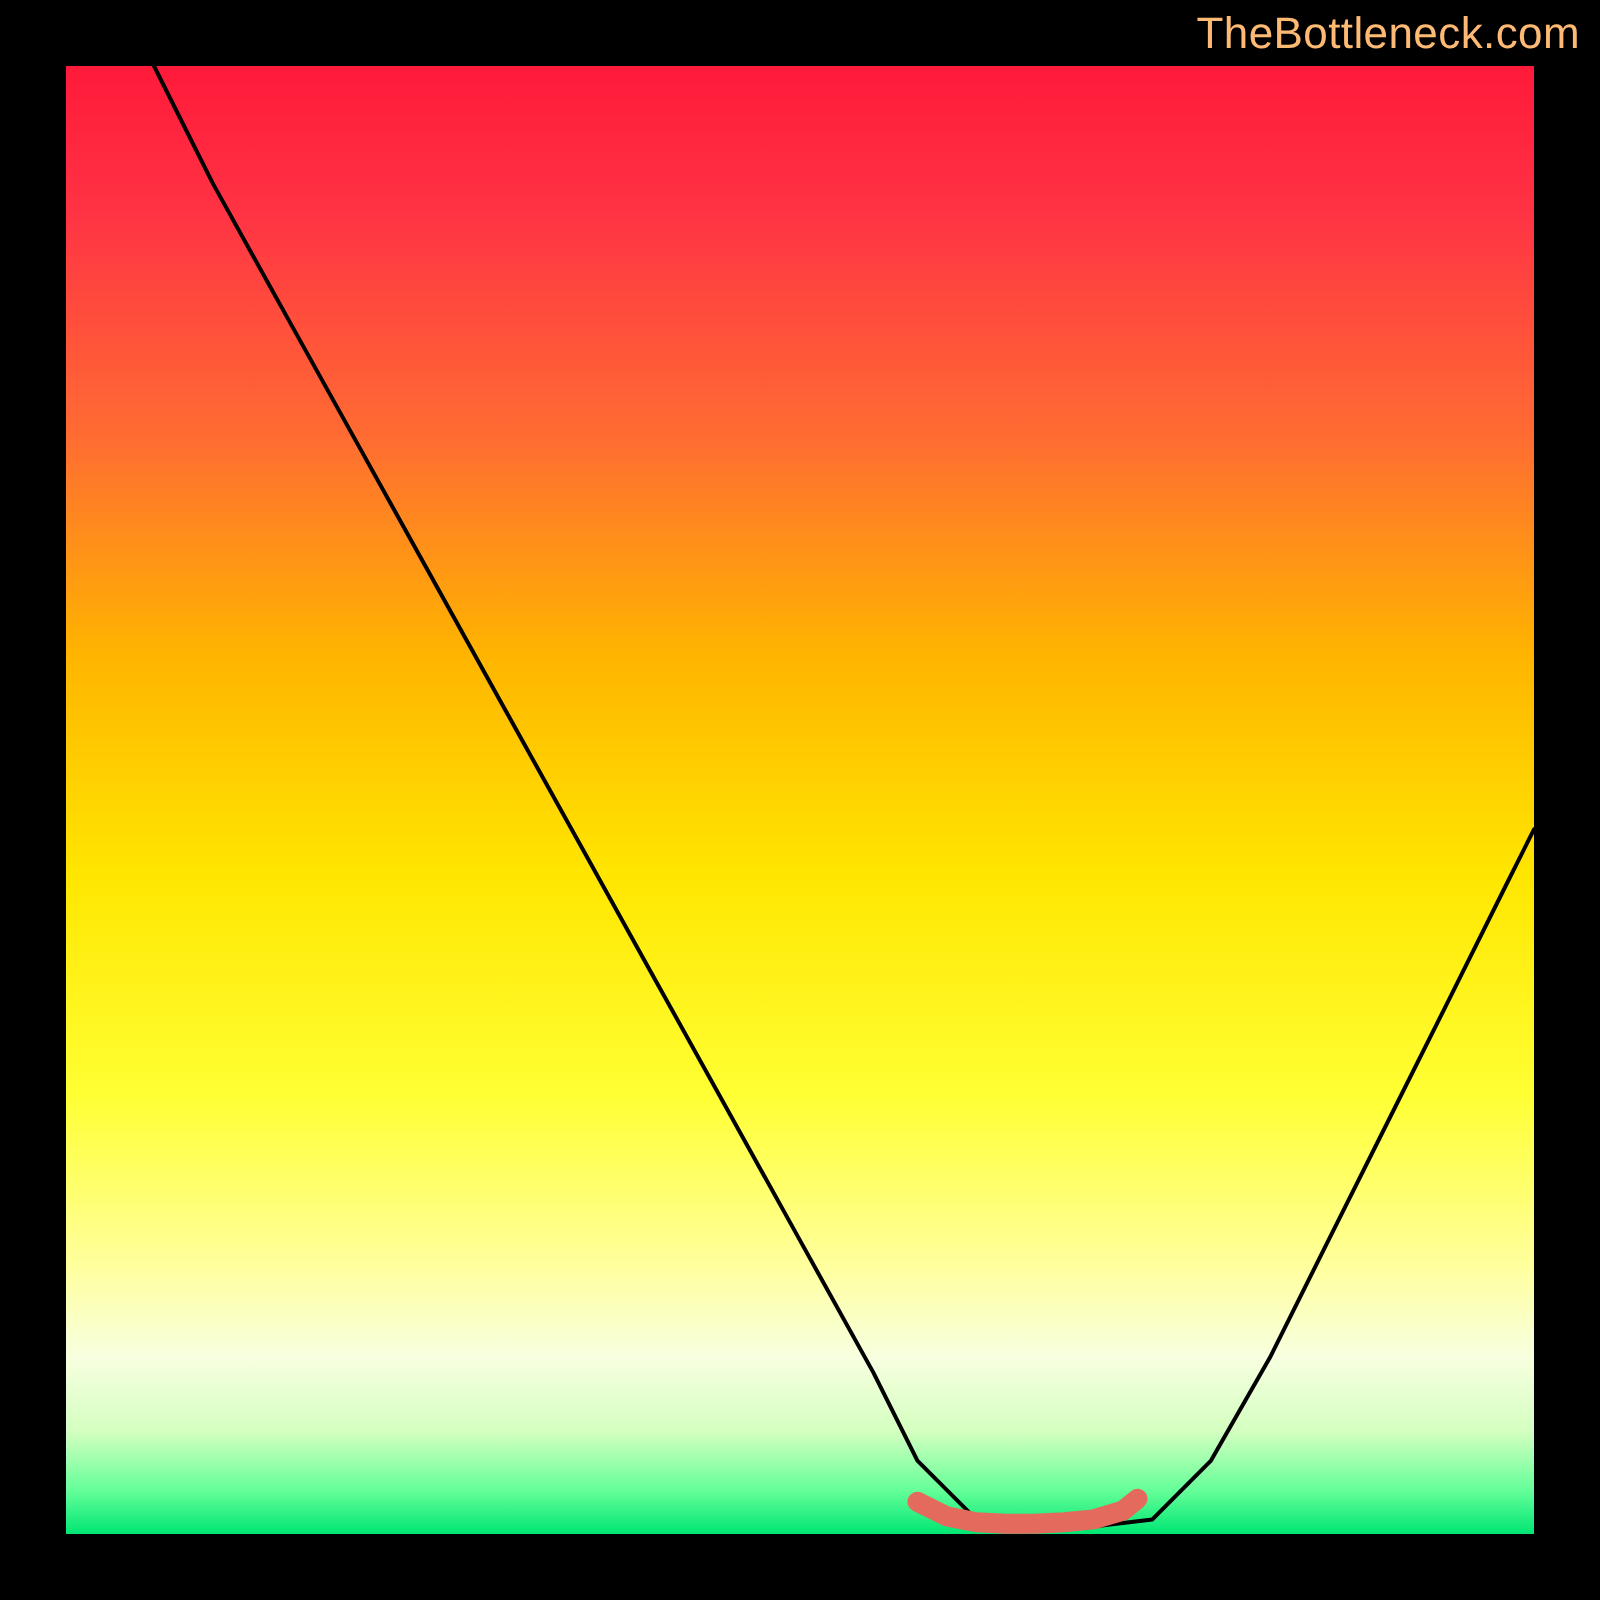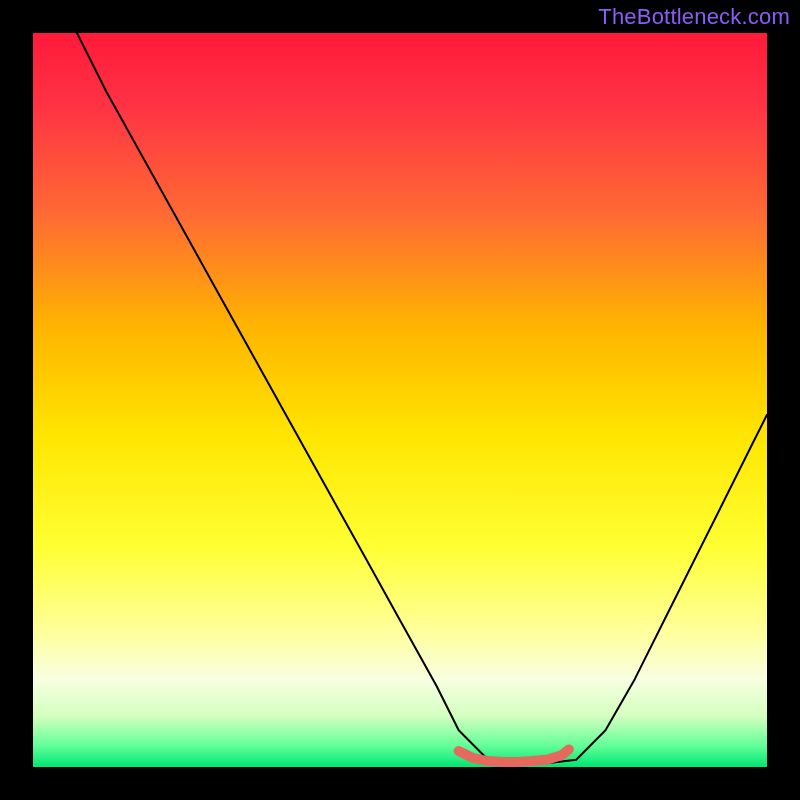--- a/index.html
+++ b/index.html
@@ -8,21 +8,21 @@
     height: 800px;
     background: #000;
     position: relative;
     overflow: hidden;
     font-family: Arial, Helvetica, sans-serif;
   }
   .watermark {
     position: absolute;
     top: 4px;
     right: 10px;
-    color: #8b5cf6;
+    color: #fdba74;
     font-size: 22px;
     font-weight: 500;
     z-index: 10;
     letter-spacing: 0.2px;
   }
   .chart-wrap {
     position: absolute;
     inset: 0;
   }
   svg { display: block; }

